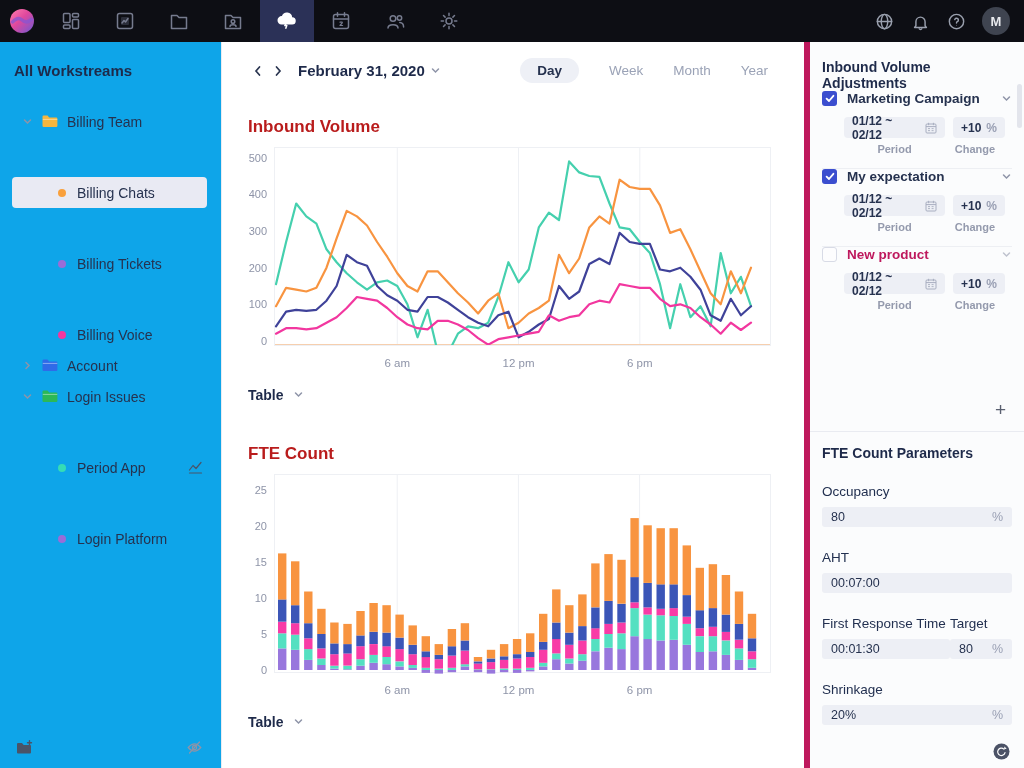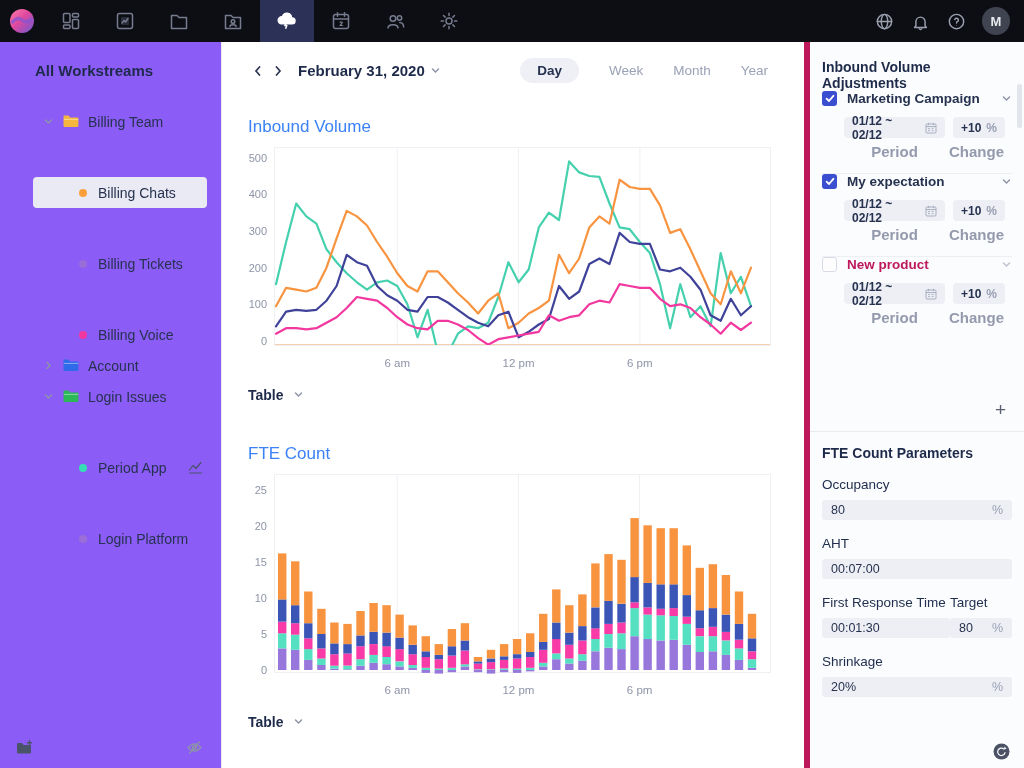--- a/index.html
+++ b/index.html
@@ -12,21 +12,21 @@
     display:flex; align-items:center; }
   .nav-logo { width:44px; height:42px; display:flex; align-items:center; justify-content:center; cursor:pointer; }
   .nav-btn { width:54px; height:42px; display:flex; align-items:center; justify-content:center; cursor:pointer; }
   .nav-btn.active { background:#2b3157; }
   .nav-right { margin-left:auto; display:flex; align-items:center; padding-right:14px; }
   .nav-right .nav-btn { width:36px; }
   .avatar { width:28px; height:28px; border-radius:50%; background:#3f4450; color:#e9eaee;
     font-size:13px; font-weight:700; display:flex; align-items:center; justify-content:center; margin-left:8px; cursor:pointer; }
 
   
-  .sidebar { position:absolute; top:42px; left:0; width:222px; bottom:0; background:#8b5cf6; border-right:1px solid #e9ebf1;padding-left:21px; }
+  .sidebar { position:absolute; top:42px; left:0; width:222px; bottom:0; background:#0ea5e9; border-right:1px solid #e9ebf1; }
   .sb-title { margin:20px 0 0 14px; font-size:15px; font-weight:700; color:#1e2a4a; }
   .tree { margin-top:27px; }
   .trow { height:31px; display:flex; align-items:center; margin:0 14px 0 12px; border-radius:4px;
     padding-left:10px; gap:9px; cursor:pointer; }
   .trow .lbl { font-size:14px; color:#26324f; }
   .trow.child { padding-left:46px; gap:11px;margin-top:40px; }
   .trow.selected { background:#e9eaf3; }
   .dot { width:8px; height:8px; border-radius:50%; flex:none; }
   .trow .right-ic { margin-left:auto; margin-right:4px; display:flex; }
   .sb-foot-l { position:absolute; bottom:9px; left:16px; cursor:pointer; }
@@ -34,21 +34,21 @@
 
   
   .main { position:absolute; top:42px; left:222px; width:582px; bottom:0; background:#fff; overflow:hidden; }
   .datebar { display:flex; align-items:center; margin:16px 0 0 26px; }
   .nav-arrow { width:20px; height:22px; display:flex; align-items:center; justify-content:center; cursor:pointer; }
   .date-label { font-size:15px; font-weight:700; color:#1e2a4a; margin:0 5px 0 10px; }
   .caret { display:flex; align-items:center; cursor:pointer; }
   .tabs { margin-left:auto; display:flex; align-items:center; gap:30px; margin-right:36px; }
   .tab { font-size:13.5px; color:#9aa2b6; cursor:pointer; }
   .tab.active { background:#eef0f6; color:#26324f; padding:5px 17px; border-radius:15px; font-weight:700; }
-  .chart-title { margin:34px 0 0 26px; font-size:17px; font-weight:400; color:#3b82f6; }
+  .chart-title { margin:34px 0 0 26px; font-size:17px; font-weight:700; color:#b91c1c; }
   .chart-title.second { margin-top:40px; }
   .chart-wrap { margin:8px 0 0 22px; }
   svg text { font-family:"Liberation Sans", sans-serif; }
   .table-toggle { display:inline-flex; align-items:flex-end; gap:9px; margin:8px 0 0 26px;
     font-size:14px; font-weight:700; color:#1e2a4a; cursor:pointer; }
 
   
   .rpanel { position:absolute; top:42px; left:804px; right:0; bottom:0; border-left:6px solid #be185d; background:#fbfcfd; }
   .adj { position:absolute; top:0; left:0; right:0; height:389px; padding:17px 12px 0 12px; }
   .panel-title { font-size:14px; font-weight:700; color:#1e2a4a; }
@@ -61,26 +61,26 @@
   .adj-label { font-size:13.5px; color:#26324f; }
   .adj-card.dis .adj-label { color:#be185d; }
   .adj-chev { margin-left:auto; display:flex; cursor:pointer; }
   .adj-card.dis .adj-chev { opacity:.55; }
   .adj-fields { display:flex; gap:8px; margin:11px 0 0 22px; }
   .fld { background:#edeff5; border-radius:4px; height:21px; display:flex; align-items:center;
     padding:0 8px; font-size:12px; color:#26324f; cursor:text; }
   .fld.period { width:101px; justify-content:space-between; }
   .fld.change { width:52px; justify-content:space-between; }
   .fld .pct { color:#9aa0b4; }
-  .adj-sub { display:flex; gap:4px; margin:5px 0 0 22px; font-size:15px; color:#949aad; }
+  .adj-sub { display:flex; gap:4px; margin:5px 0 0 22px; font-size:11px; color:#949aad; }
   .adj-sub .s1 { width:101px; text-align:center; }
   .adj-sub .s2 { width:52px; text-align:center; }
   .add-btn { position:absolute; right:18px; bottom:12px; font-size:19px; color:#5a6070; cursor:pointer; line-height:1; }
   .params { position:absolute; top:389px; left:0; right:0; bottom:0; border-top:1px solid #e9ebf1; padding:13px 12px 0 12px; }
-  .p-label { font-size:13.5px; color:#223050; margin-top:16px; }
+  .p-label { font-size:13.5px; color:#223050; margin-top:23px; }
   .p-input { margin-top:8px; height:20px; background:#edeff5; border-radius:3px; display:flex;
     align-items:center; padding:0 9px; font-size:12.5px; color:#26324f; cursor:text; }
   .p-input .pct { margin-left:auto; color:#9aa0b4; }
   .p-row { display:flex; gap:0; }
   .p-col1 { width:128px; }
   .p-col2 { flex:1; }
   .reset-btn { position:absolute; right:14px; bottom:8px; cursor:pointer; display:flex; }
   .rp-scroll { position:absolute; right:2px; top:42px; width:5px; height:44px; border-radius:3px; background:#e3e5ec; cursor:pointer; }
 </style>
 </head>

